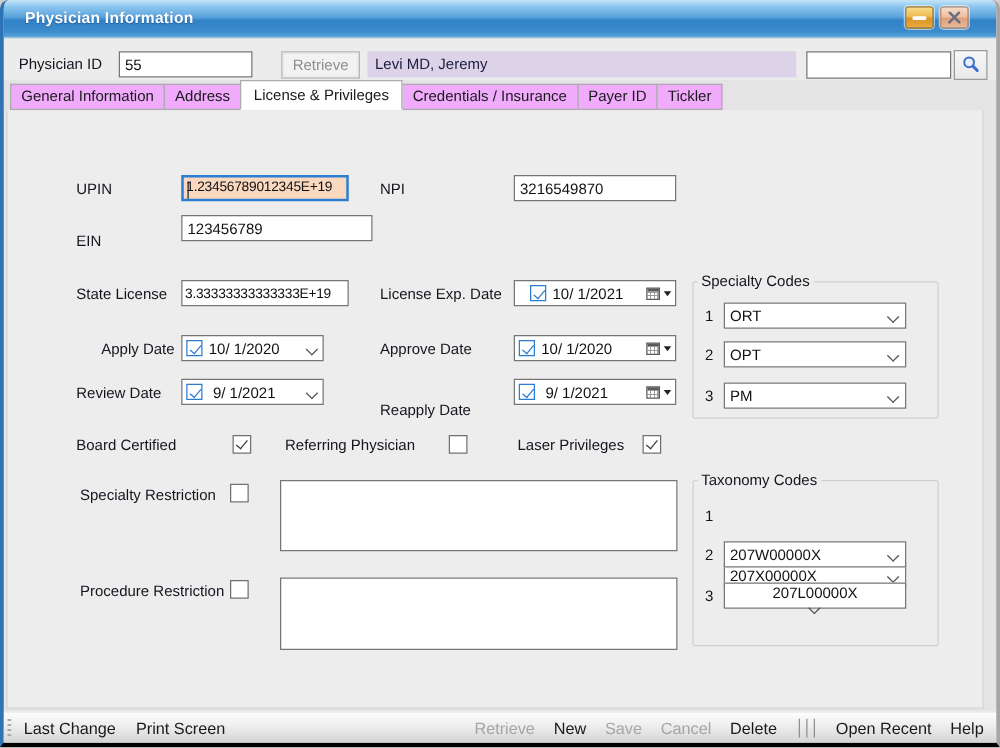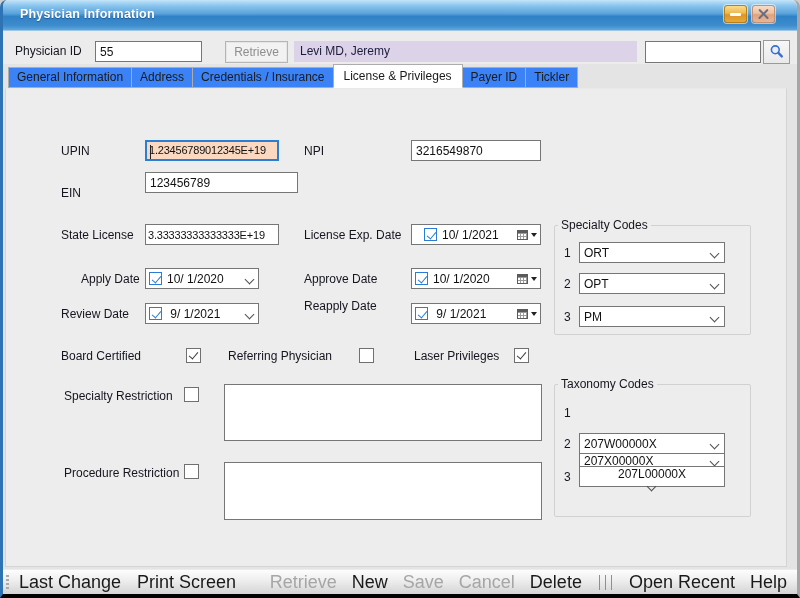--- a/index.html
+++ b/index.html
@@ -29,21 +29,21 @@
   .retrieve-btn{position:absolute;left:222px;top:10px;width:63px;height:22px;box-sizing:border-box;
     background:#f2f2f2;border:1px solid #b5b5b5;box-shadow:inset 0 0 0 1px #e6e6e6;
     font-size:12px;color:#8e8e8e;text-align:center;line-height:20px;}
   .name-display{position:absolute;left:291px;top:10px;width:343px;height:21px;background:#dcd3e8;
     font-size:12px;color:#1c1c3c;line-height:21px;padding-left:6px;box-sizing:border-box;}
   .search-btn{position:absolute;left:760px;top:9px;width:27px;height:24px;box-sizing:border-box;
     background:linear-gradient(#f7f7f7,#e9e9e9);border:1px solid #9a9a9a;display:flex;align-items:center;justify-content:center;}
   
   .tabs{position:absolute;left:2px;top:64px;right:0;height:24px;display:flex;align-items:flex-end;padding-left:3px;}
   .tab{box-sizing:border-box;height:21px;line-height:19px;padding:0 8px;font-size:12px;color:#1a1a1a;
-    background:#3b82f6;border:1px solid #acacac;margin-right:-1px;white-space:nowrap;}
+    background:#f0abfc;border:1px solid #acacac;margin-right:-1px;white-space:nowrap;}
   .tab.active{height:24px;line-height:23px;background:#fff;border-bottom:1px solid #fff;z-index:3;position:relative;padding:0 10px;}
   
   .page{position:absolute;left:2px;top:88px;width:782px;height:479px;box-sizing:border-box;
     background:#ededed;border:1px solid #d4d4d4;border-top:1px solid #e9e9e9;}
   .page .lbl{color:#15151f;}
   .page .tbox{height:21px;}
   .sci{font-size:11px;letter-spacing:-0.2px;padding:0 2px;}
   .upin-box{background:#fbd9c0;border:2px solid #2a7fd4;}
   .caret{position:absolute;left:3px;top:3px;width:1px;height:14px;background:#222;}
   .cb{position:absolute;width:13px;height:13px;box-sizing:border-box;background:#fff;border:1px solid #707070;}
@@ -68,21 +68,21 @@
     display:flex;align-items:center;padding:0 4px;}
   .cval{font-size:12px;color:#111;flex:1;}
   .tarea{position:absolute;box-sizing:border-box;background:#fff;border:1px solid #767676;resize:none;
     font-family:inherit;font-size:12px;padding:2px 4px;}
   .groupbox{position:absolute;box-sizing:border-box;border:1px solid #d2d1d1;border-radius:2px;}
   .glabel{position:absolute;font-size:12px;color:#15151f;background:#ededed;padding:0 3px;white-space:nowrap;}
   .gnum{position:absolute;font-size:12px;color:#15151f;}
   
   .toolbar{position:absolute;left:0;right:0;top:569px;height:25px;
     background:linear-gradient(180deg,#fdfdfd 0%,#efefef 40%,#dedede 75%,#d2d2d2 100%);
-    border-top:1px solid #ececec;display:flex;align-items:center;font-size:18px;color:#1a1a1a;text-align:right;}
+    border-top:1px solid #ececec;display:flex;align-items:center;font-size:13px;color:#1a1a1a;text-align:right;}
   .grip{width:3px;height:16px;margin-left:3px;background:repeating-linear-gradient(180deg,#aaa 0 2px,transparent 2px 4px);}
   .titem{white-space:nowrap;cursor:default;}
   .titem.disabled{color:#a6a6a6;}
   .tleft{display:flex;gap:16px;margin-left:10px;}
   .tright{display:flex;gap:15px;margin-left:auto;margin-right:10px;align-items:center;}
   .tsep{width:1px;height:15px;background:#8f8f8f;}
   .sepgroup{display:flex;gap:5px;align-items:center;margin:0 2px;}
 </style>
 </head>
 <body>
@@ -110,22 +110,22 @@
       <svg width="16" height="16" viewBox="0 0 16 16">
         <circle cx="6.3" cy="5.8" r="3.9" fill="#e8eefb" stroke="#3a6fd0" stroke-width="1.6"></circle>
         <line x1="9.4" y1="8.9" x2="12.8" y2="12.4" stroke="#3a6fd0" stroke-width="2.4" stroke-linecap="round"></line>
       </svg>
     </div>
   </div>
 
   <div class="tabs">
     <div class="tab">General Information</div>
     <div class="tab">Address</div>
+    <div class="tab active">License &amp; Privileges</div>
     <div class="tab">Credentials / Insurance</div>
-    <div class="tab active">License &amp; Privileges</div>
     <div class="tab">Payer ID</div>
     <div class="tab">Tickler</div>
   </div>
 
   <div class="page">
 
     <span class="lbl" style="left:55px;top:55px;">UPIN</span>
     <div class="tbox sci upin-box" style="left:139px;top:51px;width:134px;line-height:17px;position:absolute;">
       <span class="caret"></span>
       <span>1.23456789012345E+19</span>
@@ -163,21 +163,21 @@
         <span class="tri"></span>
       </span>
     </div>
 
     <span class="lbl" style="left:55px;top:218px;">Review Date</span>
     <div class="datectl" style="left:139px;top:214px;width:114px;">
       <span class="cb cb-blue checked"></span>
       <span class="dval"> 9/ 1/2021</span>
       <span class="chev"></span>
     </div>
-    <span class="lbl" style="left:298px;top:210px;">Reapply Date</span>
+    <span class="lbl" style="left:298px;top:232px;">Reapply Date</span>
     <div class="datectl" style="left:405px;top:214px;width:130px;">
       <span class="cb cb-blue checked"></span>
       <span class="dval"> 9/ 1/2021</span>
       <span class="calwrap">
         <span class="cal"></span>
         <span class="tri"></span>
       </span>
     </div>
 
     <span class="lbl" style="left:55px;top:260px;">Board Certified</span>

